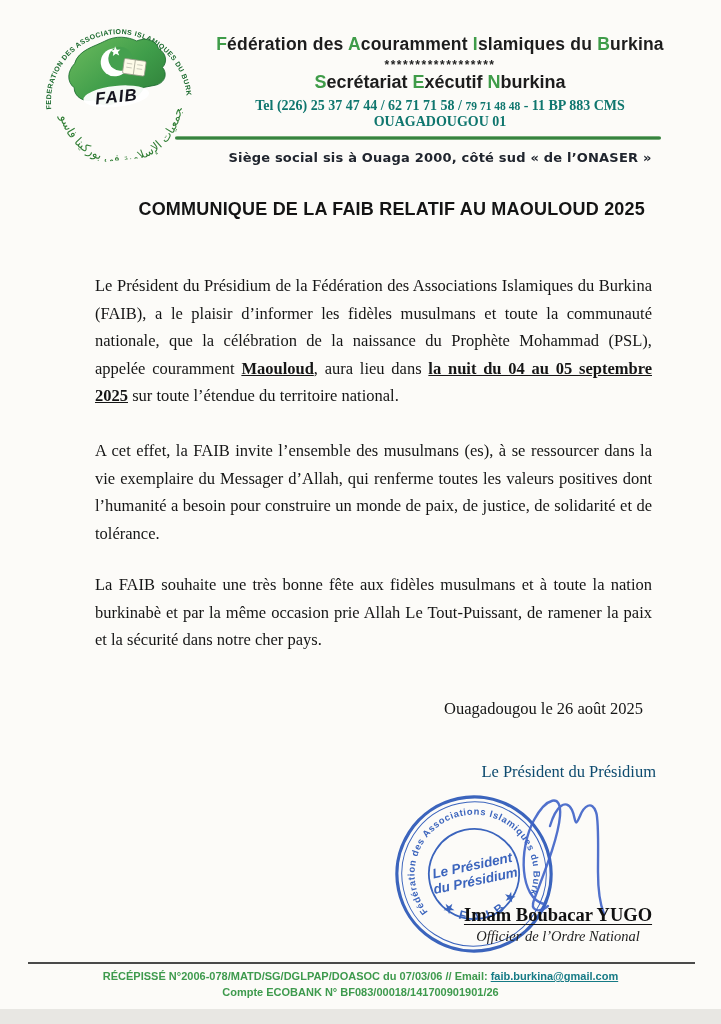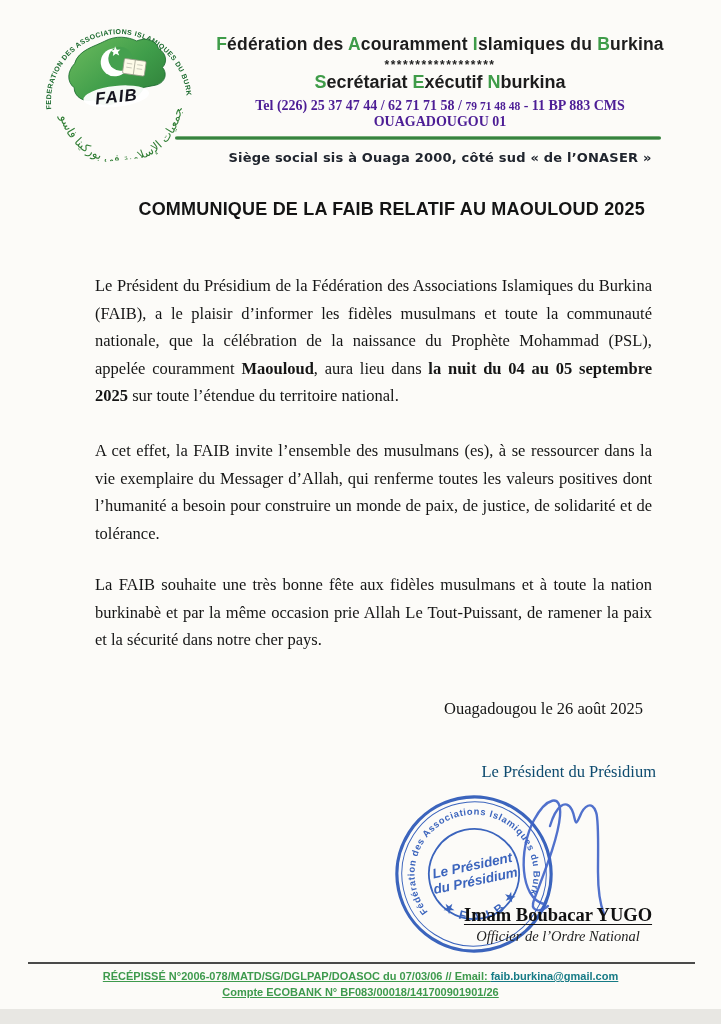--- a/index.html
+++ b/index.html
@@ -6,50 +6,50 @@
   body{width:721px;height:1024px;overflow:hidden;background:#f4f3f0;}
   .page{position:relative;width:721px;height:1024px;background:#fcfbf8;font-family:"Liberation Serif",serif;color:#1b1b1b;}
 
   
   .logo{position:absolute;left:28px;top:8px;width:182px;height:152px;transform:rotate(-6deg);}
   .lh{position:absolute;left:205px;width:470px;text-align:center;}
   .org-name{top:34px;font:bold 17.5px "Liberation Sans",sans-serif;color:#1d1d1d;letter-spacing:.2px;}
   .gcap{color:#3f9c49;}
   .stars{top:58px;font:bold 12px "Liberation Sans",sans-serif;letter-spacing:1.5px;color:#222;}
   .secretariat{top:72px;font:bold 18px "Liberation Sans",sans-serif;color:#1d1d1d;}
-  .tel-line{top:98px;font:bold 14px "Liberation Serif",serif;color:#4c1d95;}
+  .tel-line{top:98px;font:bold 14px "Liberation Serif",serif;color:#0f766e;}
   .tel-small{font-size:11.5px;}
   .siege-line{top:116px;font:bold 13px "DejaVu Sans",sans-serif;color:#20252e;letter-spacing:.2px;margin-top:34px;}
   .green-rule{position:absolute;left:175px;top:136px;width:486px;height:4px;
     background:linear-gradient(to bottom,#9cc79a,#37833f 35%,#37833f 75%,#b9d8b6);border-radius:2px;}
 
   
   .doc-title{position:absolute;left:80px;top:199px;width:565px;margin:0;text-align:right;
     font:bold 18px "Liberation Sans",sans-serif;color:#141414;letter-spacing:.2px;}
   .para{position:absolute;left:95px;width:557px;margin:0;font-size:16.5px;line-height:27.5px;
     text-align:justify;color:#151515;}
   .p1{top:272px;}
   .p2{top:437px;}
   .p3{top:571px;}
-  .para b{font-weight:bold;}
+  .para b{font-weight:bold;text-decoration:underline;}
 
   .date-line{position:absolute;right:78px;top:699px;font-size:16.5px;color:#151515;}
   .signer-title{position:absolute;right:65px;top:762px;font-size:16.5px;color:#0c4a6e;}
 
   
   .stamp{position:absolute;left:392px;top:792px;width:164px;height:164px;transform:rotate(-12deg);opacity:.92;}
   .signature{position:absolute;left:492px;top:786px;width:156px;height:142px;opacity:.9;}
   .signer-block{position:absolute;left:438px;top:905px;width:240px;text-align:center;}
   .signer-name{font:bold 18.5px "Liberation Serif",serif;text-decoration:underline;text-underline-offset:3px;color:#111;}
   .signer-role{font:italic 14.5px "Liberation Serif",serif;margin-top:2px;color:#222;}
 
   
   .footer-rule{position:absolute;left:28px;top:962px;width:667px;height:2px;background:#4a4a4a;}
   .footer{position:absolute;left:0;top:968px;width:721px;text-align:center;
-    font:bold 11px "Liberation Sans",sans-serif;color:#3e9a4d;text-decoration:underline;}
+    font:bold 11px "Liberation Sans",sans-serif;color:#3e9a4d;}
   .footer .line{line-height:16px;}
   .email-link{color:#157a85;text-decoration:underline;font-weight:bold;}
   .bottom-strip{position:absolute;left:0;top:1009px;width:721px;height:15px;background:#e8e7e3;}
 </style>
 </head>
 <body>
 
 <div class="page">
 
   <svg class="logo" viewBox="0 0 180 152">

